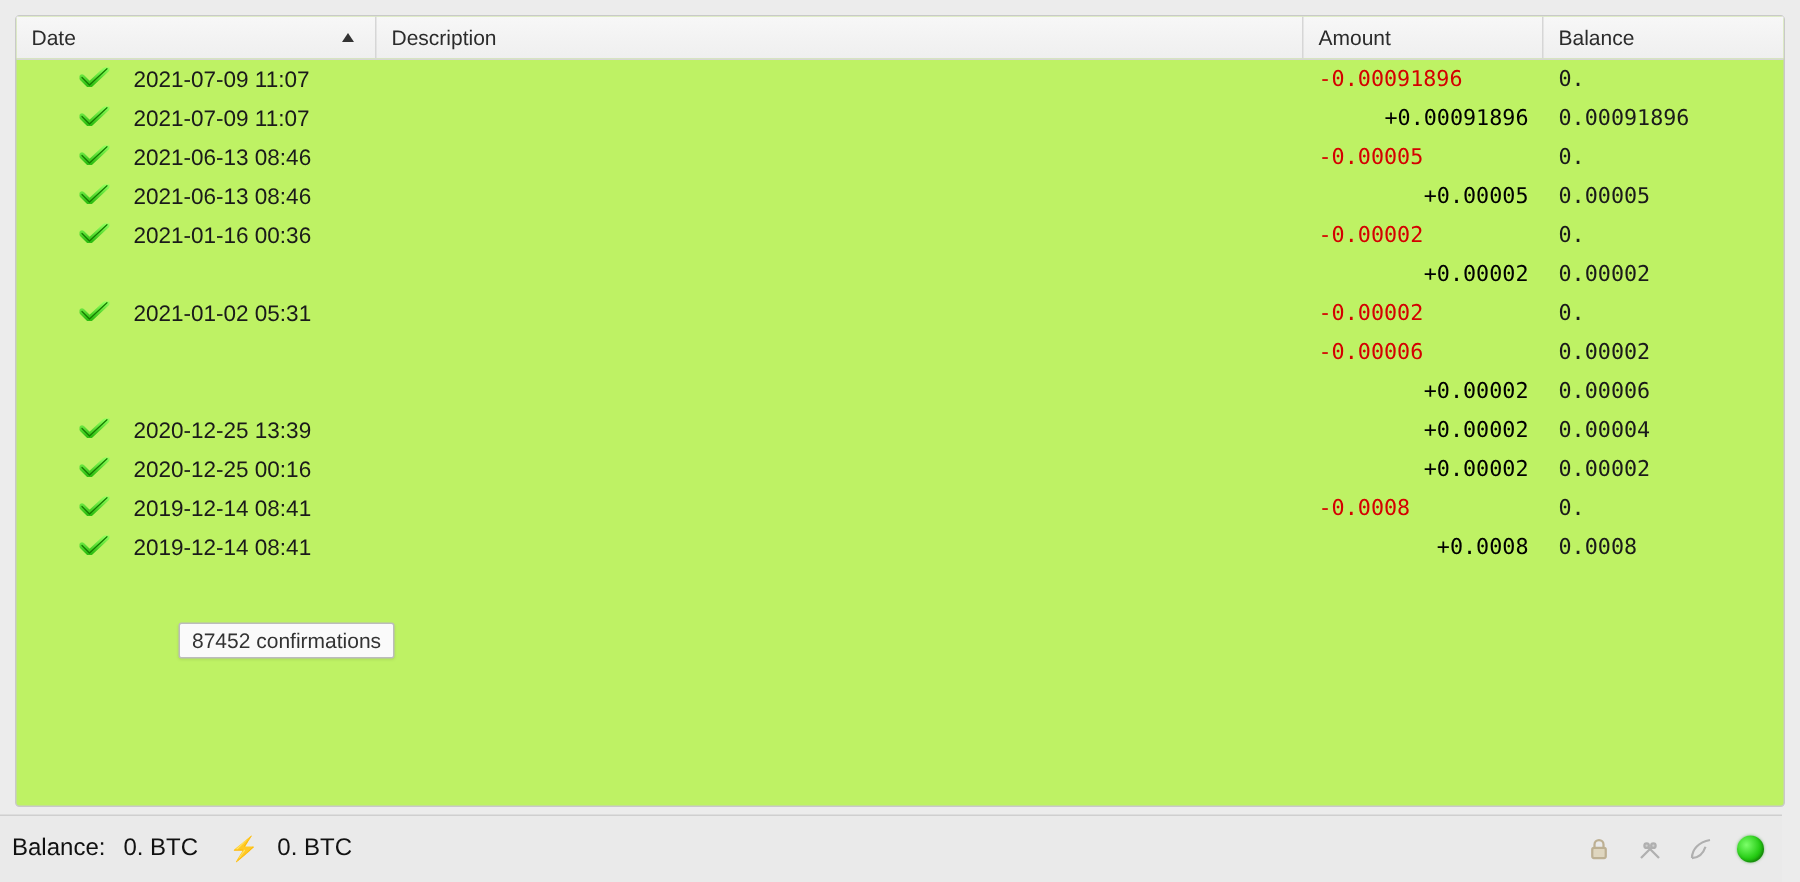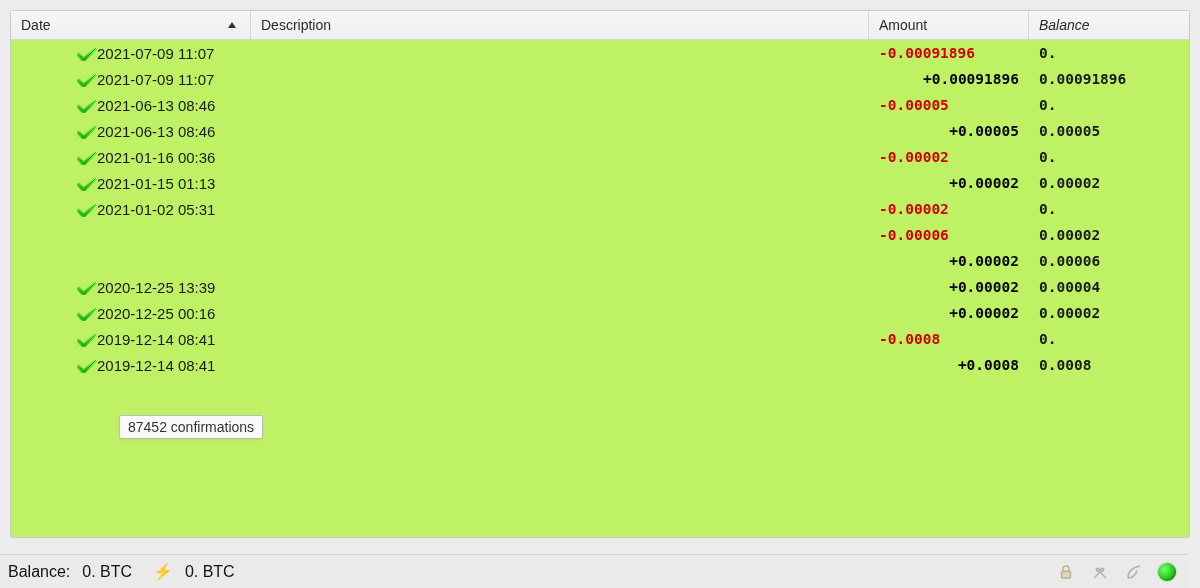--- a/index.html
+++ b/index.html
@@ -37,36 +37,36 @@
     box-sizing: border-box;
   }
   .th.sorted::after {
     content: "";
     margin-left: auto; margin-right: 4px;
     width: 0; height: 0;
     border-left: 4px solid transparent;
     border-right: 4px solid transparent;
     border-bottom: 6px solid #333;
   }
-  .th-last { border-right: none; font-style: italic; }
+  .th-last { border-right: none; }
   .col-date   { width: 240px; }
   .col-desc   { flex: 1; }
   .col-amount { width: 160px; }
   .col-balance{ width: 160px; }
   .tbody { }
   .row {
     display: flex;
     align-items: center;
     height: 26px;
     padding: 0;
     font-size: 15px;
   }
   .cell { box-sizing: border-box; padding: 0 10px; }
-  .cell.col-date { display: flex; align-items: flex-end; gap: 0; padding-left: 42px; margin-left: 24px;}
-  .mono { font-family: "Menlo","Consolas","Monaco",monospace; font-size: 14.5px; font-weight: bold; }
+  .cell.col-date { display: flex; align-items: flex-start; gap: 16px; padding-left: 42px;}
+  .mono { font-family: "Menlo","Consolas","Monaco",monospace; font-size: 14.5px; }
   .neg { color: #d40000; }
   .pos { color: #000; text-align: right; }
   .check {
     width: 20px; height: 14px; flex: none;
     position: relative;
   }
   .check svg { position:absolute; inset:0; }
   .tooltip {
     position: absolute;
     left: 108px; top: 404px;
@@ -74,21 +74,21 @@
     border: 1px solid #bcbcbc;
     padding: 3px 8px;
     font-size: 14px;
     color: #333;
     box-shadow: 0 1px 2px rgba(0,0,0,0.08);
     border-radius: 2px;
   }
   .statusbar {
     position: absolute;
     left: 0; right: 12px; bottom: 0;
-    height: 34px;
+    height: 45px;
     display: flex;
     align-items: center;
     padding: 0 12px 0 8px;
     background: #eaeaea;
     border-top: 1px solid #cfcfcf;
     font-size: 16px;
     color: #111;
     box-sizing: border-box;
   }
   .statusbar .sep { margin: 0 6px; }
@@ -208,35 +208,20 @@
   <path d="M2 8 L8 14 L22 1" fill="none" stroke="#157c00" stroke-width="1" stroke-linecap="round" stroke-linejoin="round"></path>
 </svg>
           </span>
           <span>2021-01-16 00:36</span>
         </div>
         <div class="cell col-desc"></div>
         <div class="cell col-amount mono neg">-0.00002</div>
         <div class="cell col-balance mono">0.</div>
       </div>
       <div class="row">
-        <div class="cell col-date">
-          <span class="check">
-<svg viewBox="0 0 24 16">
-  <defs>
-    <linearGradient id="g" x1="0" y1="0" x2="0" y2="1">
-      <stop offset="0%" stop-color="#8dff5a"></stop>
-      <stop offset="100%" stop-color="#2fbf12"></stop>
-    </linearGradient>
-  </defs>
-  <path d="M2 8 L8 14 L22 1" fill="none" stroke="url(#g)" stroke-width="5" stroke-linecap="round" stroke-linejoin="round"></path>
-  <path d="M2 8 L8 14 L22 1" fill="none" stroke="#157c00" stroke-width="1" stroke-linecap="round" stroke-linejoin="round"></path>
-</svg>
-          </span>
-          <span>2021-01-15 01:13</span>
-        </div>
         <div class="cell col-desc"></div>
         <div class="cell col-amount mono pos">+0.00002</div>
         <div class="cell col-balance mono">0.00002</div>
       </div>
       <div class="row">
         <div class="cell col-date">
           <span class="check">
 <svg viewBox="0 0 24 16">
   <defs>
     <linearGradient id="g" x1="0" y1="0" x2="0" y2="1">

